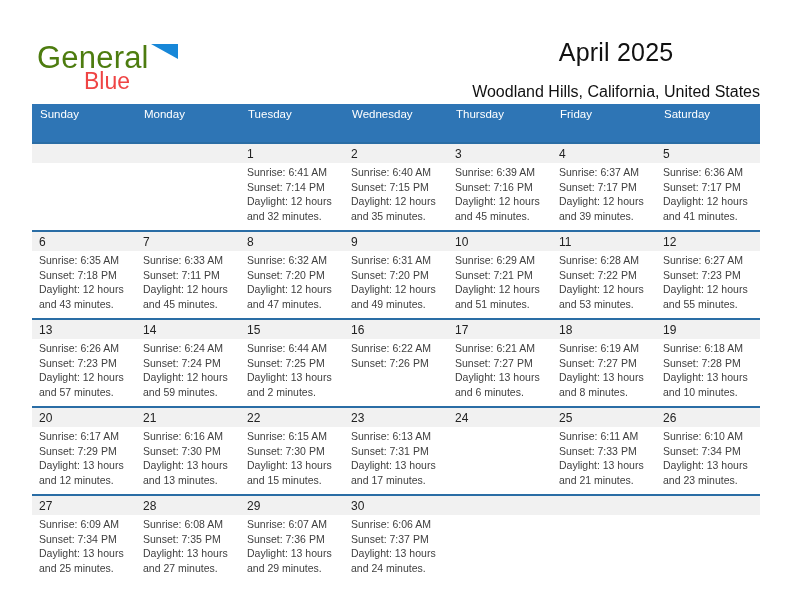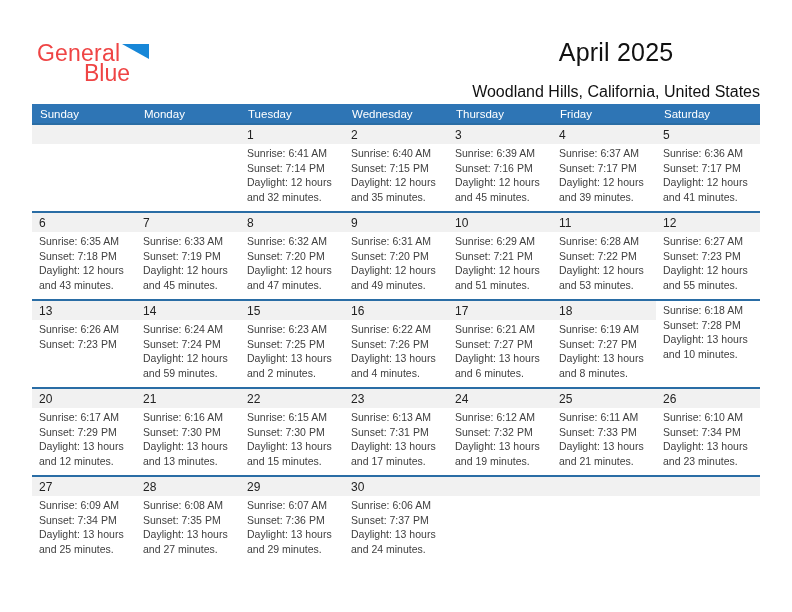--- a/index.html
+++ b/index.html
@@ -1,31 +1,31 @@
 <!DOCTYPE html>
 <html><head>
 <meta charset="utf-8">
 <style>
   html,body{margin:0;padding:0;background:#ffffff;}
   body{width:792px;height:612px;position:relative;font-family:"Liberation Sans",sans-serif;overflow:hidden;}
 
   
   .logo{position:absolute;left:37px;top:42px;line-height:1;}
   .logo .row1{display:flex;align-items:flex-start;}
-  .logo .general{font-size:23px;color:#ef4444;letter-spacing:0.2px;}
+  .logo .general{font-size:31px;color:#4d7c0f;letter-spacing:0.2px;}
   .logo .tri{width:0;height:0;border-top:15px solid #1787D8;border-left:27px solid transparent;margin-left:2px;margin-top:2px;}
   .logo .blue{font-size:23px;color:#ef4444;margin-left:47px;margin-top:-3px;}
 
   .titleblock{position:absolute;right:32px;top:38px;text-align:center;}
   .month-title{font-size:25px;color:#111;letter-spacing:0.2px;}
   .location{font-size:16px;color:#111;margin-top:16px;}
 
   
   .calendar{position:absolute;left:32px;top:104px;width:728px;}
-  .weekday-row{display:grid;grid-template-columns:repeat(7,104px);background:#2E75B5;height:19px;}
+  .weekday-row{display:grid;grid-template-columns:repeat(7,104px);background:#2E75B5;height:38px;}
   .wd{color:#ffffff;font-size:11.5px;line-height:21px;padding-left:8px;}
 
   .week{display:grid;grid-template-columns:repeat(7,104px);border-top:2px solid #2A6DA5;height:86px;background:#ffffff;}
   .cell{overflow:hidden;}
   .num{height:19px;background:#F1F1F1;font-size:12px;color:#222;padding-left:7px;line-height:20px;}
   .cbody{padding:2px 7px 0 7px;width:92px;}
   .line{font-size:10.5px;color:#404040;line-height:14.6px;}
 </style>
 </head>
 <body>
@@ -112,21 +112,21 @@
             <div class="cbody">
               <div class="line">Sunrise: 6:35 AM</div>
               <div class="line">Sunset: 7:18 PM</div>
               <div class="line">Daylight: 12 hours and 43 minutes.</div>
             </div>
           </div>
           <div class="cell">
             <div class="num">7</div>
             <div class="cbody">
               <div class="line">Sunrise: 6:33 AM</div>
-              <div class="line">Sunset: 7:19 PM</div>
+              <div class="line">Sunset: 7:11 PM</div>
               <div class="line">Daylight: 12 hours and 45 minutes.</div>
             </div>
           </div>
           <div class="cell">
             <div class="num">8</div>
             <div class="cbody">
               <div class="line">Sunrise: 6:32 AM</div>
               <div class="line">Sunset: 7:20 PM</div>
               <div class="line">Daylight: 12 hours and 47 minutes.</div>
             </div>
@@ -163,63 +163,64 @@
               <div class="line">Daylight: 12 hours and 55 minutes.</div>
             </div>
           </div>
         </div>
         <div class="week">
           <div class="cell">
             <div class="num">13</div>
             <div class="cbody">
               <div class="line">Sunrise: 6:26 AM</div>
               <div class="line">Sunset: 7:23 PM</div>
+              <div class="line">Daylight: 12 hours and 57 minutes.</div>
             </div>
           </div>
           <div class="cell">
             <div class="num">14</div>
             <div class="cbody">
               <div class="line">Sunrise: 6:24 AM</div>
               <div class="line">Sunset: 7:24 PM</div>
               <div class="line">Daylight: 12 hours and 59 minutes.</div>
             </div>
           </div>
           <div class="cell">
             <div class="num">15</div>
             <div class="cbody">
-              <div class="line">Sunrise: 6:23 AM</div>
+              <div class="line">Sunrise: 6:44 AM</div>
               <div class="line">Sunset: 7:25 PM</div>
               <div class="line">Daylight: 13 hours and 2 minutes.</div>
             </div>
           </div>
           <div class="cell">
             <div class="num">16</div>
             <div class="cbody">
               <div class="line">Sunrise: 6:22 AM</div>
               <div class="line">Sunset: 7:26 PM</div>
-              <div class="line">Daylight: 13 hours and 4 minutes.</div>
             </div>
           </div>
           <div class="cell">
             <div class="num">17</div>
             <div class="cbody">
               <div class="line">Sunrise: 6:21 AM</div>
               <div class="line">Sunset: 7:27 PM</div>
               <div class="line">Daylight: 13 hours and 6 minutes.</div>
             </div>
           </div>
           <div class="cell">
             <div class="num">18</div>
             <div class="cbody">
               <div class="line">Sunrise: 6:19 AM</div>
               <div class="line">Sunset: 7:27 PM</div>
               <div class="line">Daylight: 13 hours and 8 minutes.</div>
             </div>
           </div>
           <div class="cell">
+            <div class="num">19</div>
             <div class="cbody">
               <div class="line">Sunrise: 6:18 AM</div>
               <div class="line">Sunset: 7:28 PM</div>
               <div class="line">Daylight: 13 hours and 10 minutes.</div>
             </div>
           </div>
         </div>
         <div class="week">
           <div class="cell">
             <div class="num">20</div>
@@ -248,25 +249,20 @@
           <div class="cell">
             <div class="num">23</div>
             <div class="cbody">
               <div class="line">Sunrise: 6:13 AM</div>
               <div class="line">Sunset: 7:31 PM</div>
               <div class="line">Daylight: 13 hours and 17 minutes.</div>
             </div>
           </div>
           <div class="cell">
             <div class="num">24</div>
-            <div class="cbody">
-              <div class="line">Sunrise: 6:12 AM</div>
-              <div class="line">Sunset: 7:32 PM</div>
-              <div class="line">Daylight: 13 hours and 19 minutes.</div>
-            </div>
           </div>
           <div class="cell">
             <div class="num">25</div>
             <div class="cbody">
               <div class="line">Sunrise: 6:11 AM</div>
               <div class="line">Sunset: 7:33 PM</div>
               <div class="line">Daylight: 13 hours and 21 minutes.</div>
             </div>
           </div>
           <div class="cell">

